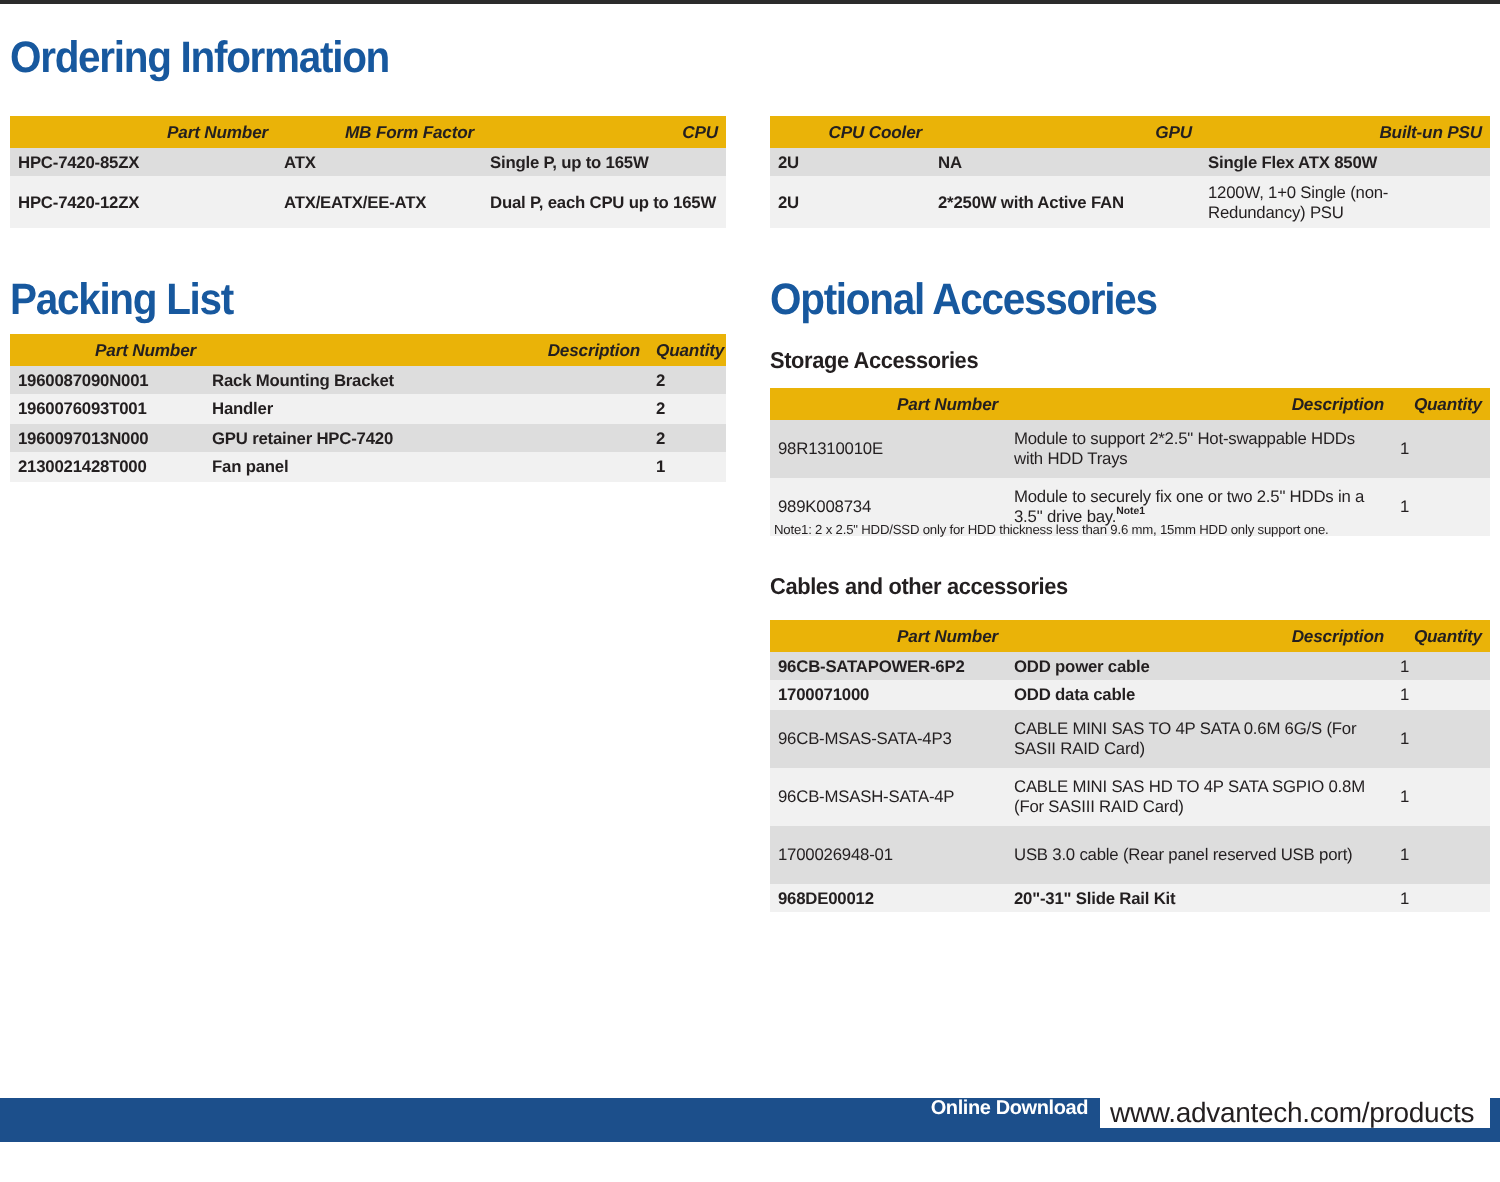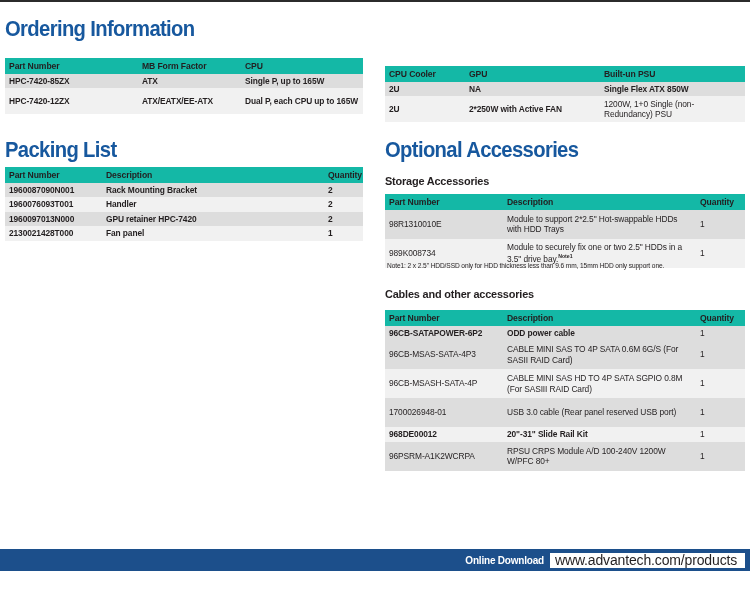--- a/index.html
+++ b/index.html
@@ -55,29 +55,30 @@
 
   
   table.adv {
     position: absolute;
     border-collapse: collapse;
     font-size: 8.4px;
     line-height: 1.25;
     table-layout: fixed;
   }
   table.adv th {
-    background: #14b8a6;
-    font-weight: bold;
-    text-align: left;
+    background: #eab308;
+    font-weight: bold;
+    text-align: right;
     font-size: 8.6px;
     padding: 2.5px 4px 2.5px 4px;
     color: #231f20;
     letter-spacing: -0.1px;
     vertical-align: middle;
     white-space: nowrap;
+    font-style: italic;
   }
   table.adv td {
     padding: 2px 4px 2px 4px;
     vertical-align: middle;
     color: #231f20;
     letter-spacing: -0.1px;
   }
   table.adv tr.odd td { background: #dddddd; }
   table.adv tr.even td { background: #f1f1f1; }
   .nowrap { white-space: nowrap; font-weight: bold; }
@@ -103,21 +104,21 @@
     width: 750px;
     height: 22px;
     background: #1c4f8b;
   }
   .footer-inner {
     position: absolute;
     right: 5px;
     top: 549px;
     height: 22px;
     display: flex;
-    align-items: center;
+    align-items: flex-start;
   }
   .footer-label {
     color: #ffffff;
     font-weight: bold;
     font-size: 10px;
     letter-spacing: -0.2px;
     padding-right: 6px;
     white-space: nowrap;
   }
   .footer-url {
@@ -162,21 +163,21 @@
         <td class="nowrap">Single P, up to 165W</td>
       </tr>
       <tr class="even">
         <td class="nowrap" style="height:22px">HPC-7420-12ZX</td>
         <td class="nowrap">ATX/EATX/EE-ATX</td>
         <td class="nowrap">Dual P, each CPU up to 165W</td>
       </tr>
     </tbody>
   </table>
 
-  <table class="adv" style="left:385px; top:58px; width:360px;margin-top:8px;">
+  <table class="adv" style="left:385px; top:58px; width:360px;">
     <colgroup>
         <col style="width:80px">
         <col style="width:135px">
         <col style="width:145px">
       </colgroup>
     <thead>
       <tr>
         <th>CPU Cooler</th>
         <th>GPU</th>
         <th>Built-un PSU</th>
@@ -282,43 +283,43 @@
         <th>Description</th>
         <th>Quantity</th>
       </tr>
     </thead>
     <tbody>
       <tr class="odd">
         <td class="nowrap">96CB-SATAPOWER-6P2</td>
         <td class="nowrap">ODD power cable</td>
         <td>1</td>
       </tr>
+      <tr class="even">
+        <td class="nowrap">1700071000</td>
+        <td class="nowrap">ODD data cable</td>
+        <td>1</td>
+      </tr>
       <tr class="odd">
         <td style="height:25px">96CB-MSAS-SATA-4P3</td>
         <td>CABLE MINI SAS TO 4P SATA 0.6M 6G/S (For SASII RAID Card)</td>
         <td>1</td>
       </tr>
       <tr class="even">
         <td style="height:25px">96CB-MSASH-SATA-4P</td>
         <td>CABLE MINI SAS HD TO 4P SATA SGPIO 0.8M (For SASIII RAID Card)</td>
         <td>1</td>
       </tr>
       <tr class="odd">
         <td style="height:25px">1700026948-01</td>
         <td>USB 3.0 cable (Rear panel reserved USB port)</td>
         <td>1</td>
       </tr>
       <tr class="even">
         <td class="nowrap">968DE00012</td>
         <td class="nowrap">20"-31" Slide Rail Kit</td>
-        <td>1</td>
-      </tr>
-      <tr class="odd">
-        <td style="height:25px">96PSRM-A1K2WCRPA</td>
-        <td>RPSU CRPS Module A/D 100-240V 1200W W/PFC 80+</td>
         <td>1</td>
       </tr>
     </tbody>
   </table>
 
   <div class="footer-bar"></div>
   <div class="footer-inner">
     <span class="footer-label">Online Download</span>
     <span class="footer-url">www.advantech.com/products</span>
   </div>

